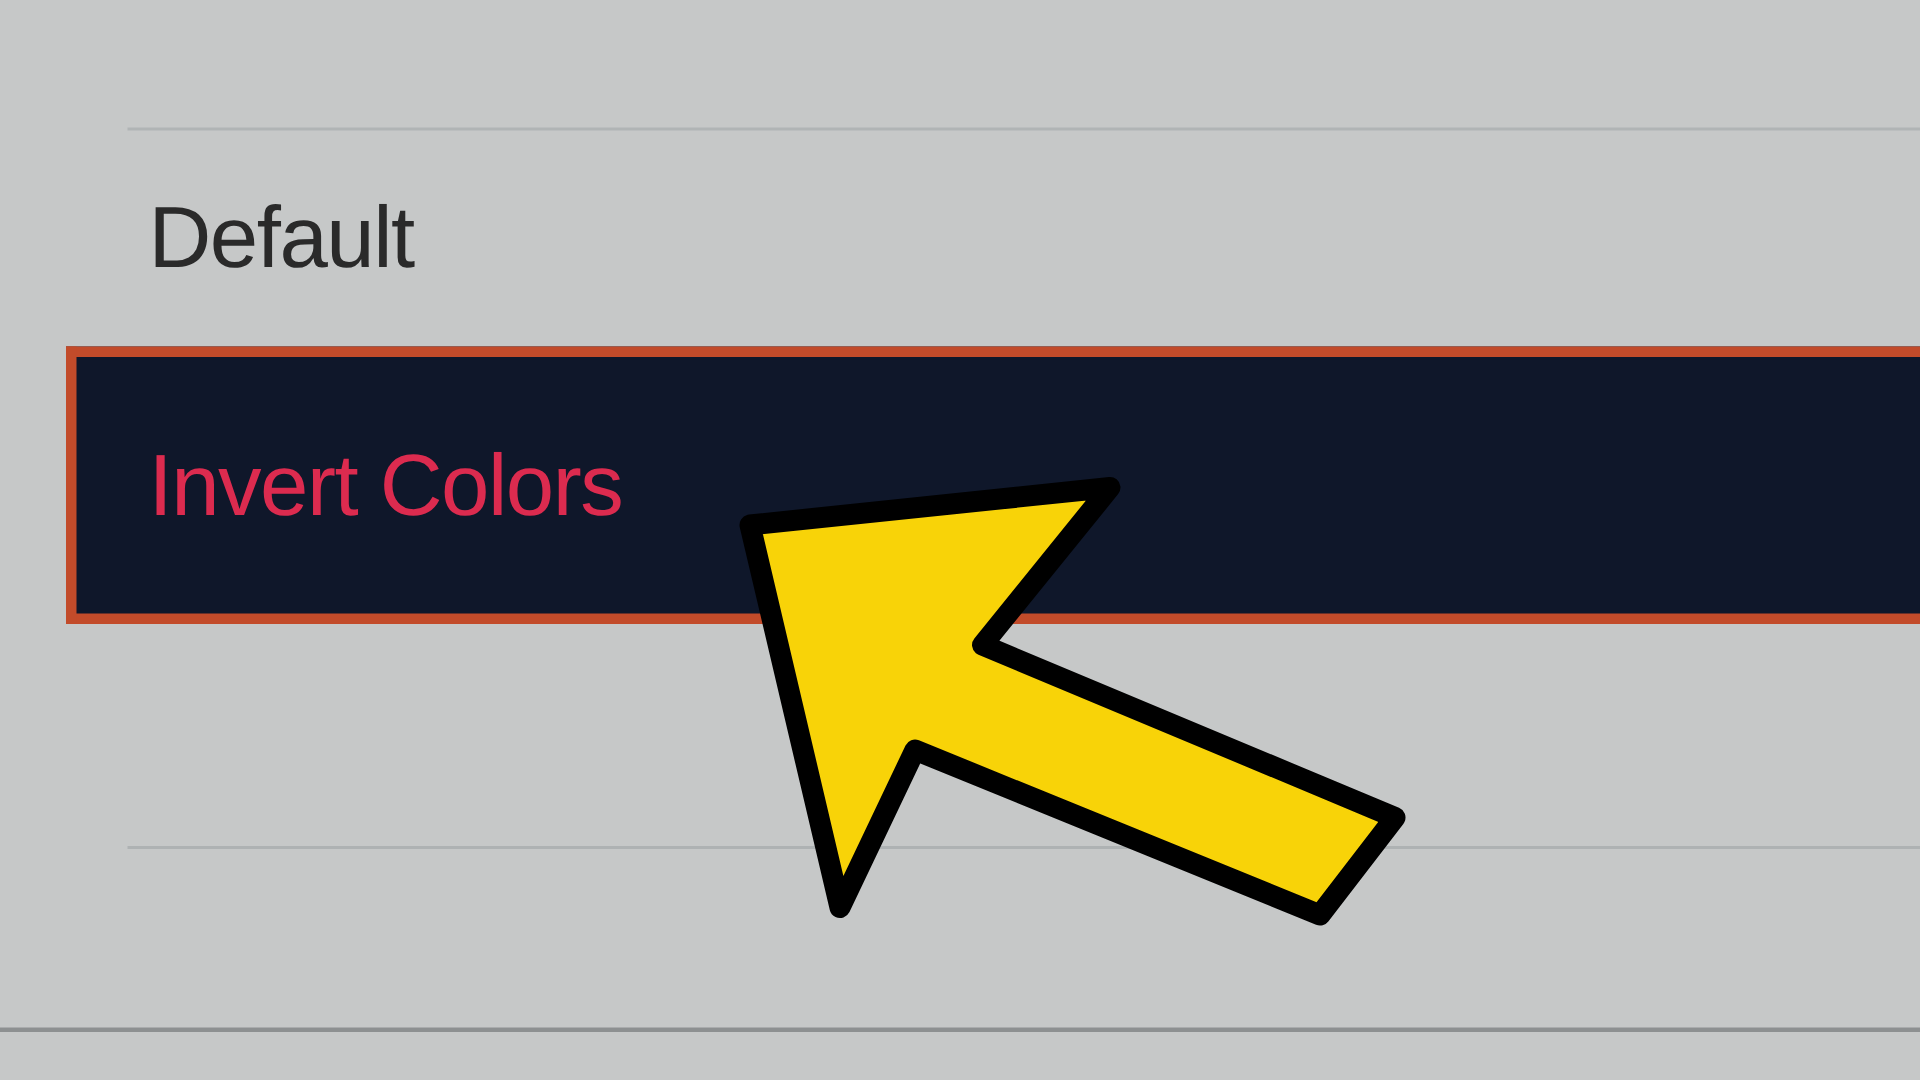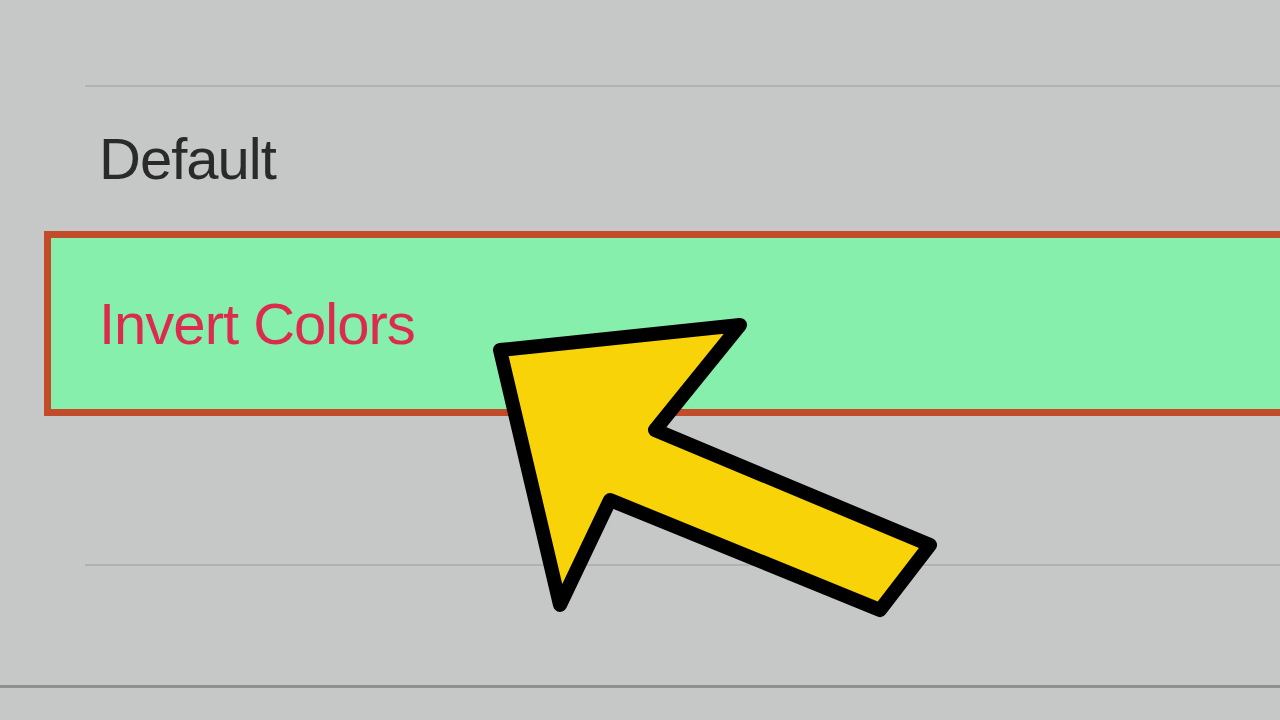--- a/index.html
+++ b/index.html
@@ -50,21 +50,21 @@
   }
   .item.default { top: 125px; }
   .item.grayscale { top: 450px; }
 
   .selected-box {
     position: absolute;
     left: 44px;
     right: 0;
     top: 231px;
     height: 185px;
-    background: #86efac;
+    background: #0f172a;
     border: 7px solid #c24b2a;
     border-right: none;
     box-sizing: border-box;
     display: flex;
     align-items: center;
   }
   .selected-label {
     margin-left: 48px;
     font-size: 58px;
     letter-spacing: -1px;

